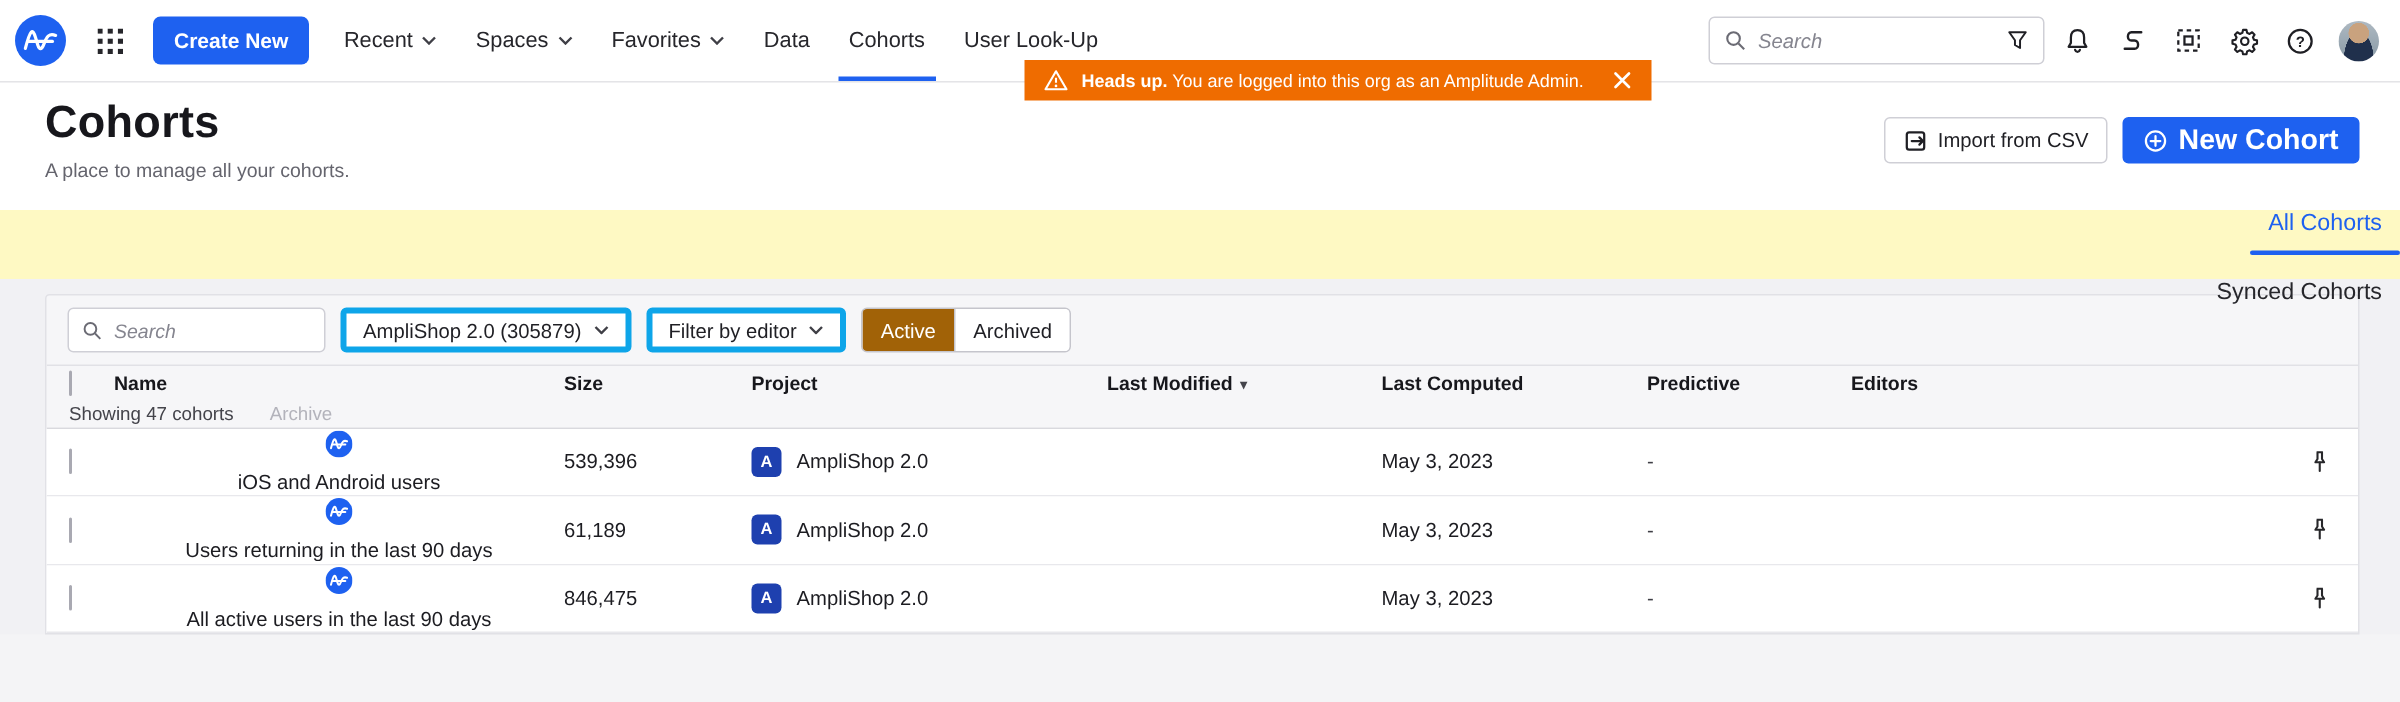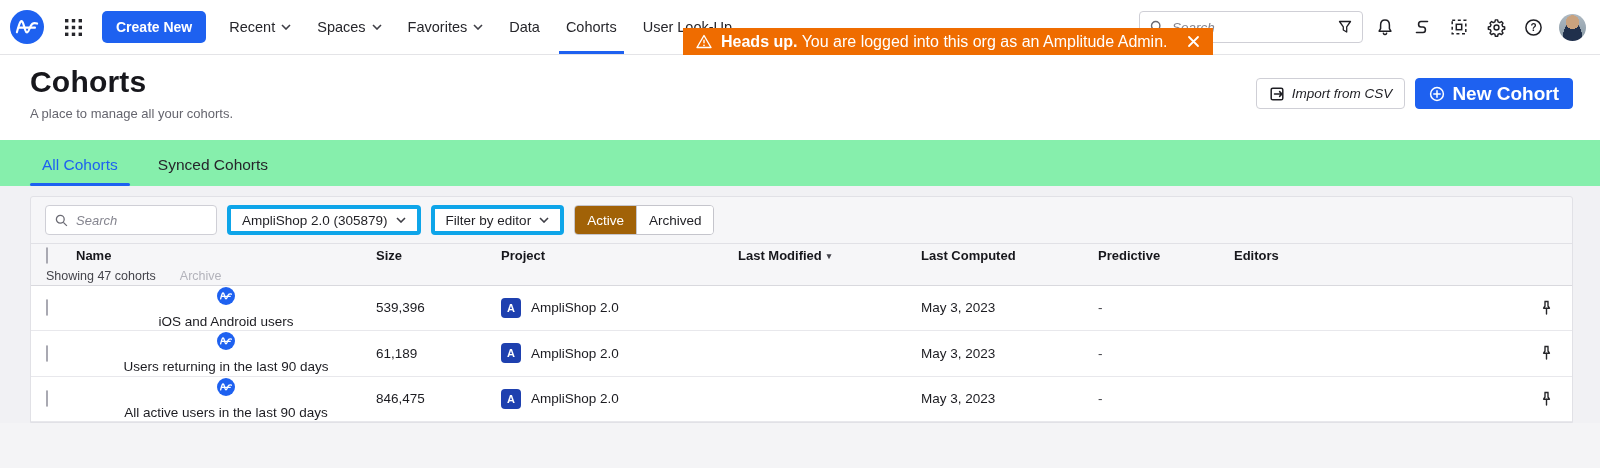--- a/index.html
+++ b/index.html
@@ -29,39 +29,39 @@
   .search-box input::placeholder { color:#85858f; font-style:italic; }
   .icon-btn { width:30px; height:30px; display:flex; align-items:center; justify-content:center;
     cursor:pointer; border-radius:4px; }
   .avatar { width:27px; height:27px; border-radius:50%; cursor:pointer; margin-left:4px;
     background:
       radial-gradient(circle at 50% 30%, #c9a27e 0 29%, rgba(0,0,0,0) 30%),
       radial-gradient(ellipse at 50% 100%, #20304c 0 52%, rgba(0,0,0,0) 53%),
       linear-gradient(#aeb9c2,#8899a5); }
 
   
-  .banner { position:absolute; left:683px; top:28px; height:27px; background:#ef6c00; color:#fff;
-    display:flex; align-items:center; gap:9px; padding:0 13px; font-size:16px; z-index:9; }
+  .banner { position:absolute; left:683px; top:40px; height:27px; background:#ef6c00; color:#fff;
+    display:flex; align-items:center; gap:9px; padding:0 13px; font-size:12px; z-index:9; }
   .banner b { font-weight:700; }
   .banner .close { margin-left:10px; cursor:pointer; display:flex; }
 
   
   .page-header { background:#fff; height:85px; padding:10px 27px 0 30px; display:flex; }
   .ph-text h1 { font-size:30px; font-weight:700; color:#17171c; letter-spacing:.2px; }
   .ph-text p { margin-top:7px; font-size:13px; color:#65656e; }
   .ph-actions { margin-left:auto; display:flex; gap:10px; align-items:flex-start; margin-top:13px; }
   .btn-outline { display:flex; align-items:center; gap:7px; height:31px; padding:0 12px;
     background:#fff; border:1px solid #cfcfd6; border-radius:4px; font-size:13.5px; color:#1f1f24;
-    cursor:pointer; font-family:"Liberation Sans", sans-serif;font-style:italic; }
+    cursor:pointer; font-family:"Liberation Sans", sans-serif; }
   .btn-primary { display:flex; align-items:center; gap:7px; height:31px; padding:0 13px;
     background:#1e61f0; border:1px solid #1e61f0; border-radius:4px; font-size:19px; color:#fff;
     font-weight:700; cursor:pointer; font-family:"Liberation Sans", sans-serif; }
 
   
-  .tabs { background:#86efac; height:46px; display:flex; align-items:flex-end; padding-left:30px; gap:16px; }
+  .tabs { background:#fef9c3; height:46px; display:flex; align-items:flex-end; padding-left:30px; gap:16px;flex-direction:column; }
   .tab { padding:0 12px 12px 12px; font-size:15.5px; cursor:pointer; color:#26262b; position:relative; }
   .tab.active { color:#1e61f0; }
   .tab.active::after { content:""; position:absolute; left:0; right:0; bottom:0; height:3px;
     background:#1e61f0; border-radius:2px; }
 
   
   .content { background:#f1f1f4; height:237px; padding:10px 27px 0 30px; }
   .panel { background:#f6f6f8; border:1px solid #e1e1e6; border-radius:3px 3px 0 0; height:100%;
     display:flex; flex-direction:column; overflow:hidden; }
 

